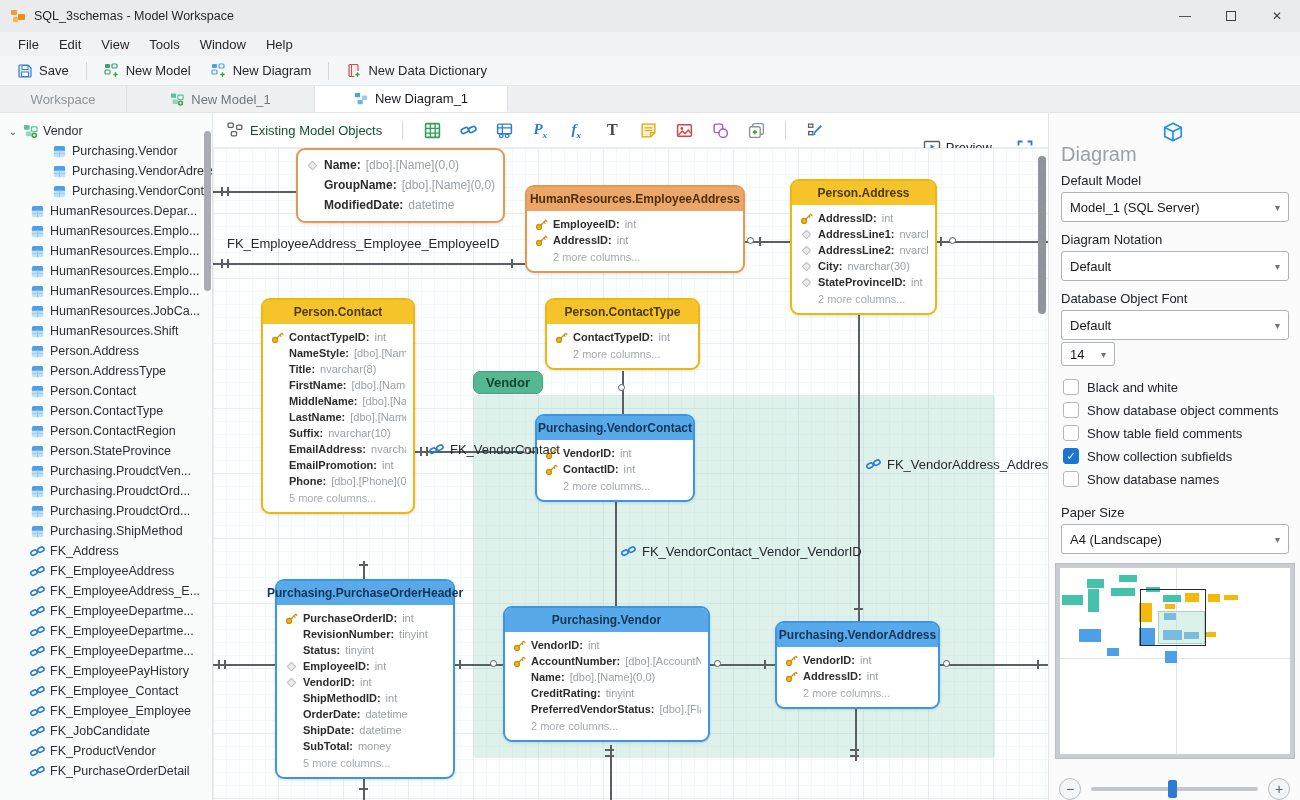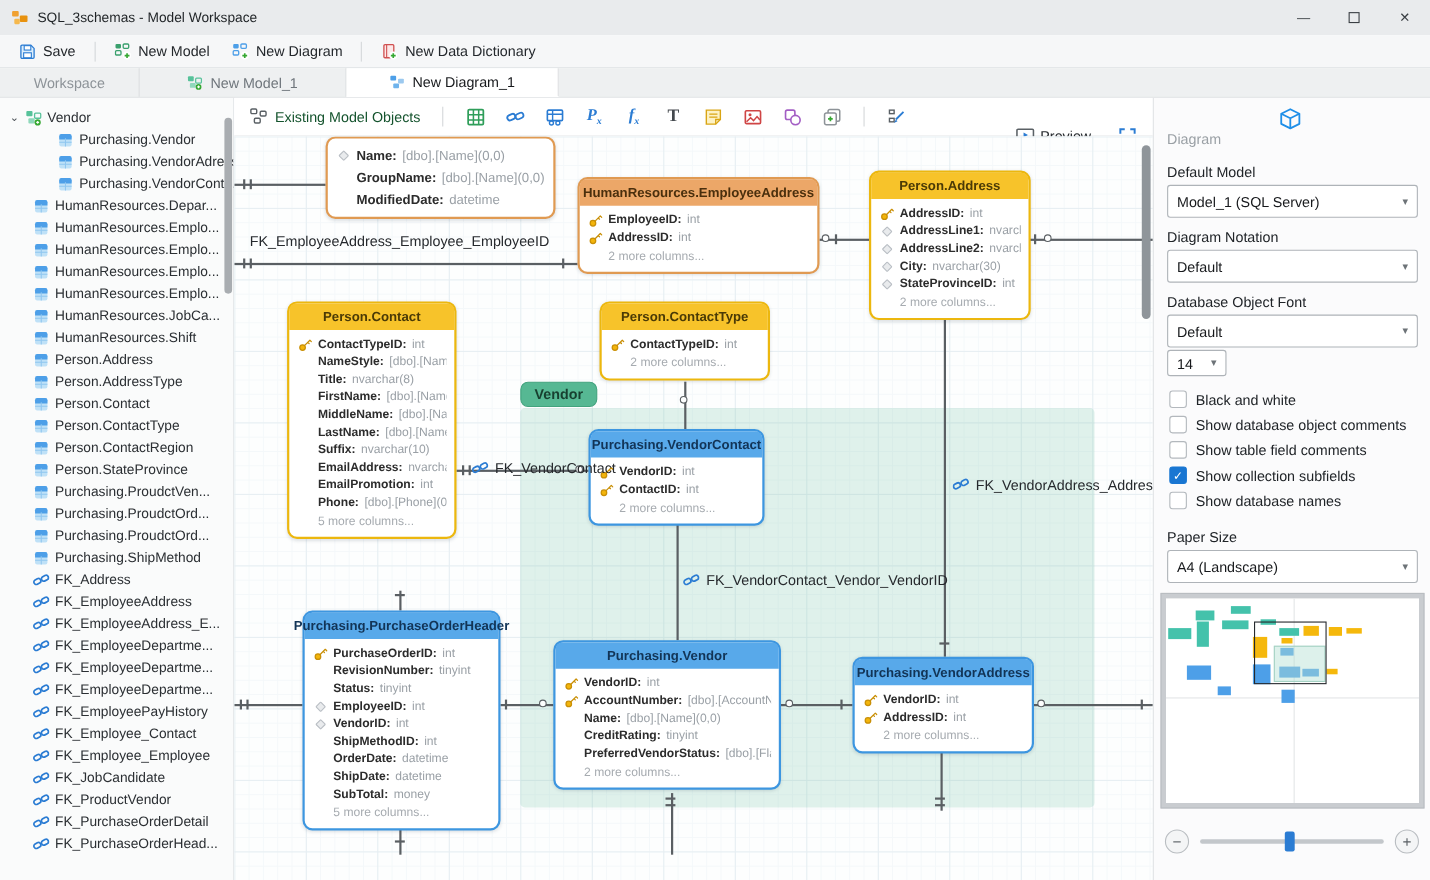--- a/index.html
+++ b/index.html
@@ -82,21 +82,21 @@
   .fk-label { position:absolute; display:flex; align-items:center; gap:6px; font-size:13px; color:#26292d; z-index:6; white-space:nowrap; }
 
   .cline { position:absolute; background:#5a5f63; z-index:3; }
   .mark-circle { position:absolute; width:7px; height:7px; border:1.4px solid #5a5f63; border-radius:50%; background:#fdfefe; z-index:4; }
   .mark-vtick { position:absolute; width:1.5px; height:9px; background:#5a5f63; z-index:4; }
   .mark-htick { position:absolute; width:9px; height:1.5px; background:#5a5f63; z-index:4; }
 
   
   .rpanel { width:252px; background:#fbfbfc; border-left:1px solid #e2e4e6; position:relative; font-size:13px; }
   .rp-cube { position:absolute; left:113px; top:8px; }
-  .rp-title { position:absolute; left:12px; top:30px; font-size:13px; color:#9aa0a5; }
+  .rp-title { position:absolute; left:12px; top:30px; font-size:20px; color:#9aa0a5; }
   .rp-label { position:absolute; left:12px; font-size:13px; color:#202428; }
   .rp-select { position:absolute; left:12px; width:228px; height:30px; background:#fff; border:1px solid #aeb3b8; border-radius:3px; display:flex; align-items:center; padding:0 8px; color:#17191c; }
   .rp-select .sel-chev { margin-left:auto; color:#6d7378; font-size:10px; }
   .rp-select.small { width:54px; height:24px; }
   .cb-row { position:absolute; left:14px; display:flex; align-items:center; gap:8px; color:#202428; }
   .cb-box { width:16px; height:16px; border:1px solid #b3b8bd; border-radius:3px; background:#fff; display:flex; align-items:center; justify-content:center; }
   .cb-box.checked { background:#1976d2; border-color:#1976d2; color:#fff; font-size:11px; }
   .minimap { position:absolute; left:6px; top:450px; width:240px; height:196px; background:#c9ccd0; padding:4px; border:1px solid #b9bdc1; }
   .mm-inner { position:relative; width:100%; height:100%; background:#fff; overflow:hidden; }
   .mm-rect { position:absolute; }
@@ -126,20 +126,28 @@
     <span class="ttl">SQL_3schemas - Model Workspace</span>
     <div class="win-controls">
       <div class="win-btn">—</div>
       <div class="win-btn">
           <span class="maxi"></span>
         </div>
       <div class="win-btn">✕</div>
     </div>
   </div>
 
+  <div class="menubar" id="menubar">
+      <div class="menu-item">File</div>
+      <div class="menu-item">Edit</div>
+      <div class="menu-item">View</div>
+      <div class="menu-item">Tools</div>
+      <div class="menu-item">Window</div>
+      <div class="menu-item">Help</div>
+    </div>
 
   <div class="toolbar">
     <div class="tb-btn">
       <span class="ic16"><svg width="16" height="16" viewBox="0 0 16 16">
             <path d="M2 3a1 1 0 0 1 1-1h8l3 3v8a1 1 0 0 1-1 1H3a1 1 0 0 1-1-1V3z" fill="#dceefc" stroke="#2b7cd3" stroke-width="1.2"></path>
             <rect x="5" y="2.5" width="6" height="4" fill="#fff" stroke="#2b7cd3" stroke-width="1"></rect>
             <rect x="4.5" y="9" width="7" height="4.5" fill="#fff" stroke="#2b7cd3" stroke-width="1"></rect>
           </svg></span>
       <span>Save</span>
     </div>
@@ -565,31 +573,20 @@
           <div class="tree-item" style="padding-left: 30px;">
             <span style="width: 15px; height: 15px; display: flex; flex: 0 0 15px;">
               <svg width="15" height="15" viewBox="0 0 16 16">
                 <g stroke="#2b7cd3" stroke-width="1.7" fill="none">
                   <rect x="0.6" y="7" width="7" height="4.6" rx="2.3" transform="rotate(-28 4 9)"></rect>
                   <rect x="8" y="4" width="7" height="4.6" rx="2.3" transform="rotate(-28 11 6)"></rect>
                 </g>
               </svg>
             </span>
             <span>FK_PurchaseOrderDetail</span>
-          </div>
-          <div class="tree-item" style="padding-left: 30px;">
-            <span style="width: 15px; height: 15px; display: flex; flex: 0 0 15px;">
-              <svg width="15" height="15" viewBox="0 0 16 16">
-                <g stroke="#2b7cd3" stroke-width="1.7" fill="none">
-                  <rect x="0.6" y="7" width="7" height="4.6" rx="2.3" transform="rotate(-28 4 9)"></rect>
-                  <rect x="8" y="4" width="7" height="4.6" rx="2.3" transform="rotate(-28 11 6)"></rect>
-                </g>
-              </svg>
-            </span>
-            <span>FK_PurchaseOrderHead...</span>
           </div>
         </div>
       <div class="sb-scroll"></div>
     </div>
 
     <div class="canvas-col">
       <div class="canvas-toolbar">
         <div class="ct-label">
           <span class="ic16"><svg width="17" height="17" viewBox="0 0 16 16">
                 <rect x="1" y="1" width="5" height="4" rx="1" fill="none" stroke="#5a6065" stroke-width="1.2"></rect>

